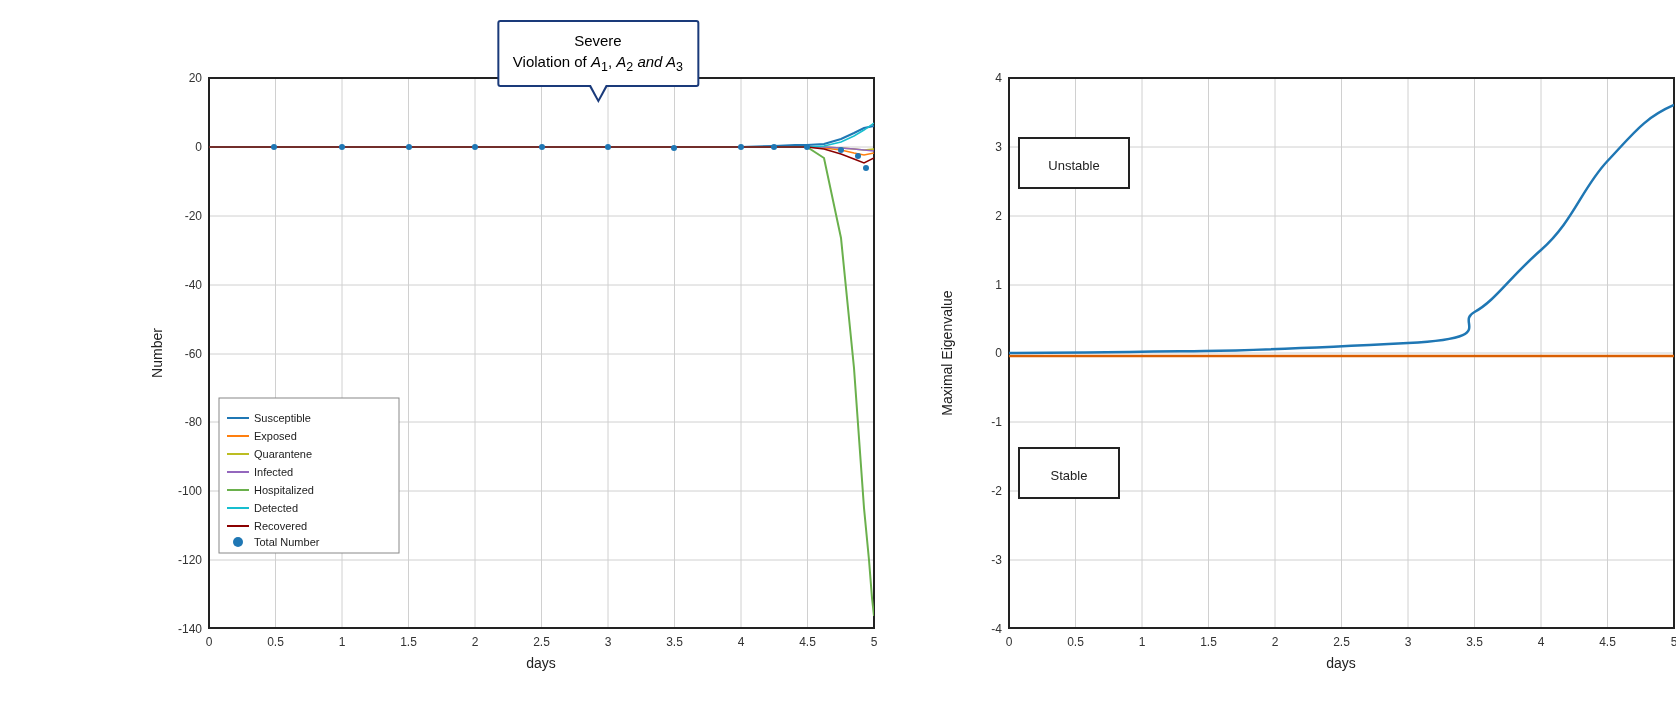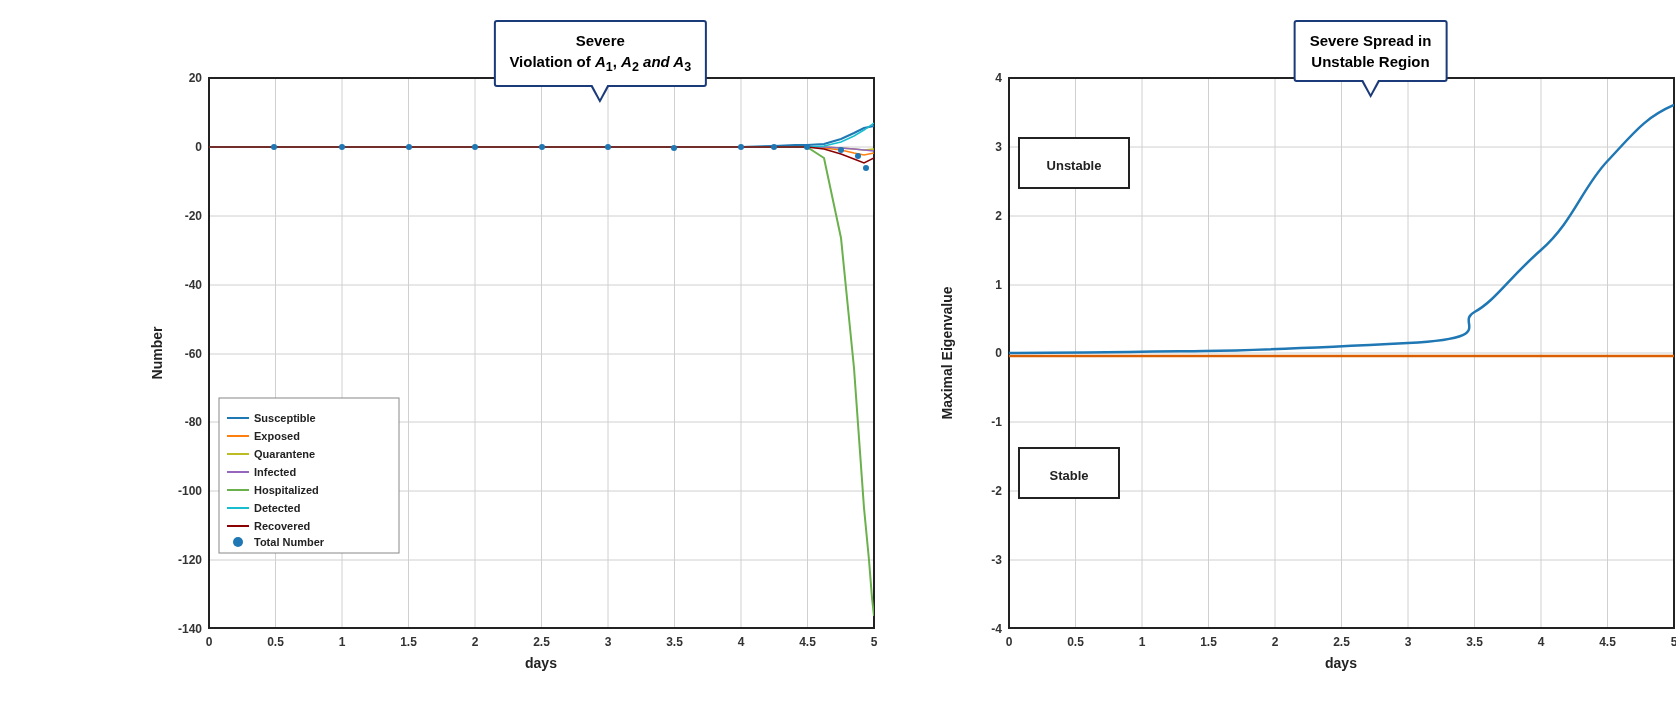--- a/index.html
+++ b/index.html
@@ -13,21 +13,20 @@
       justify-content: center;
       overflow: hidden;
     }
     .charts-container {
       display: flex;
       width: 1448px;
       height: 705px;
       background: #fff;
       padding: 10px 20px;
       gap: 20px;
-      font-weight: bold;
     }
     .chart-wrapper {
       position: relative;
       flex: 1;
       display: flex;
       align-items: center;
       justify-content: center;
     }
     
     .callout-box {
@@ -206,23 +205,20 @@
 
         <circle cx="94" cy="484" r="5" fill="#1f77b4"></circle>
         <text x="110" y="488" font-size="11" fill="#222">Total Number</text>
       </g>
 
     </svg>
   </div>
 
   <div class="chart-wrapper">
 
-    <div class="callout-box" style="top: 10px; left: 50%; transform: translateX(-10%);">
-      <span>Severe Spread in<br>Unstable Region</span>
-    </div>
 
     <svg width="760" height="620" viewBox="0 0 760 620" style="margin-top: 30px; margin-left: 10px;">
 
       <defs>
         <clipPath id="rightClip">
           <rect x="75" y="20" width="665" height="550"></rect>
         </clipPath>
       </defs>
 
       <g stroke="#d0d0d0" stroke-width="1">

